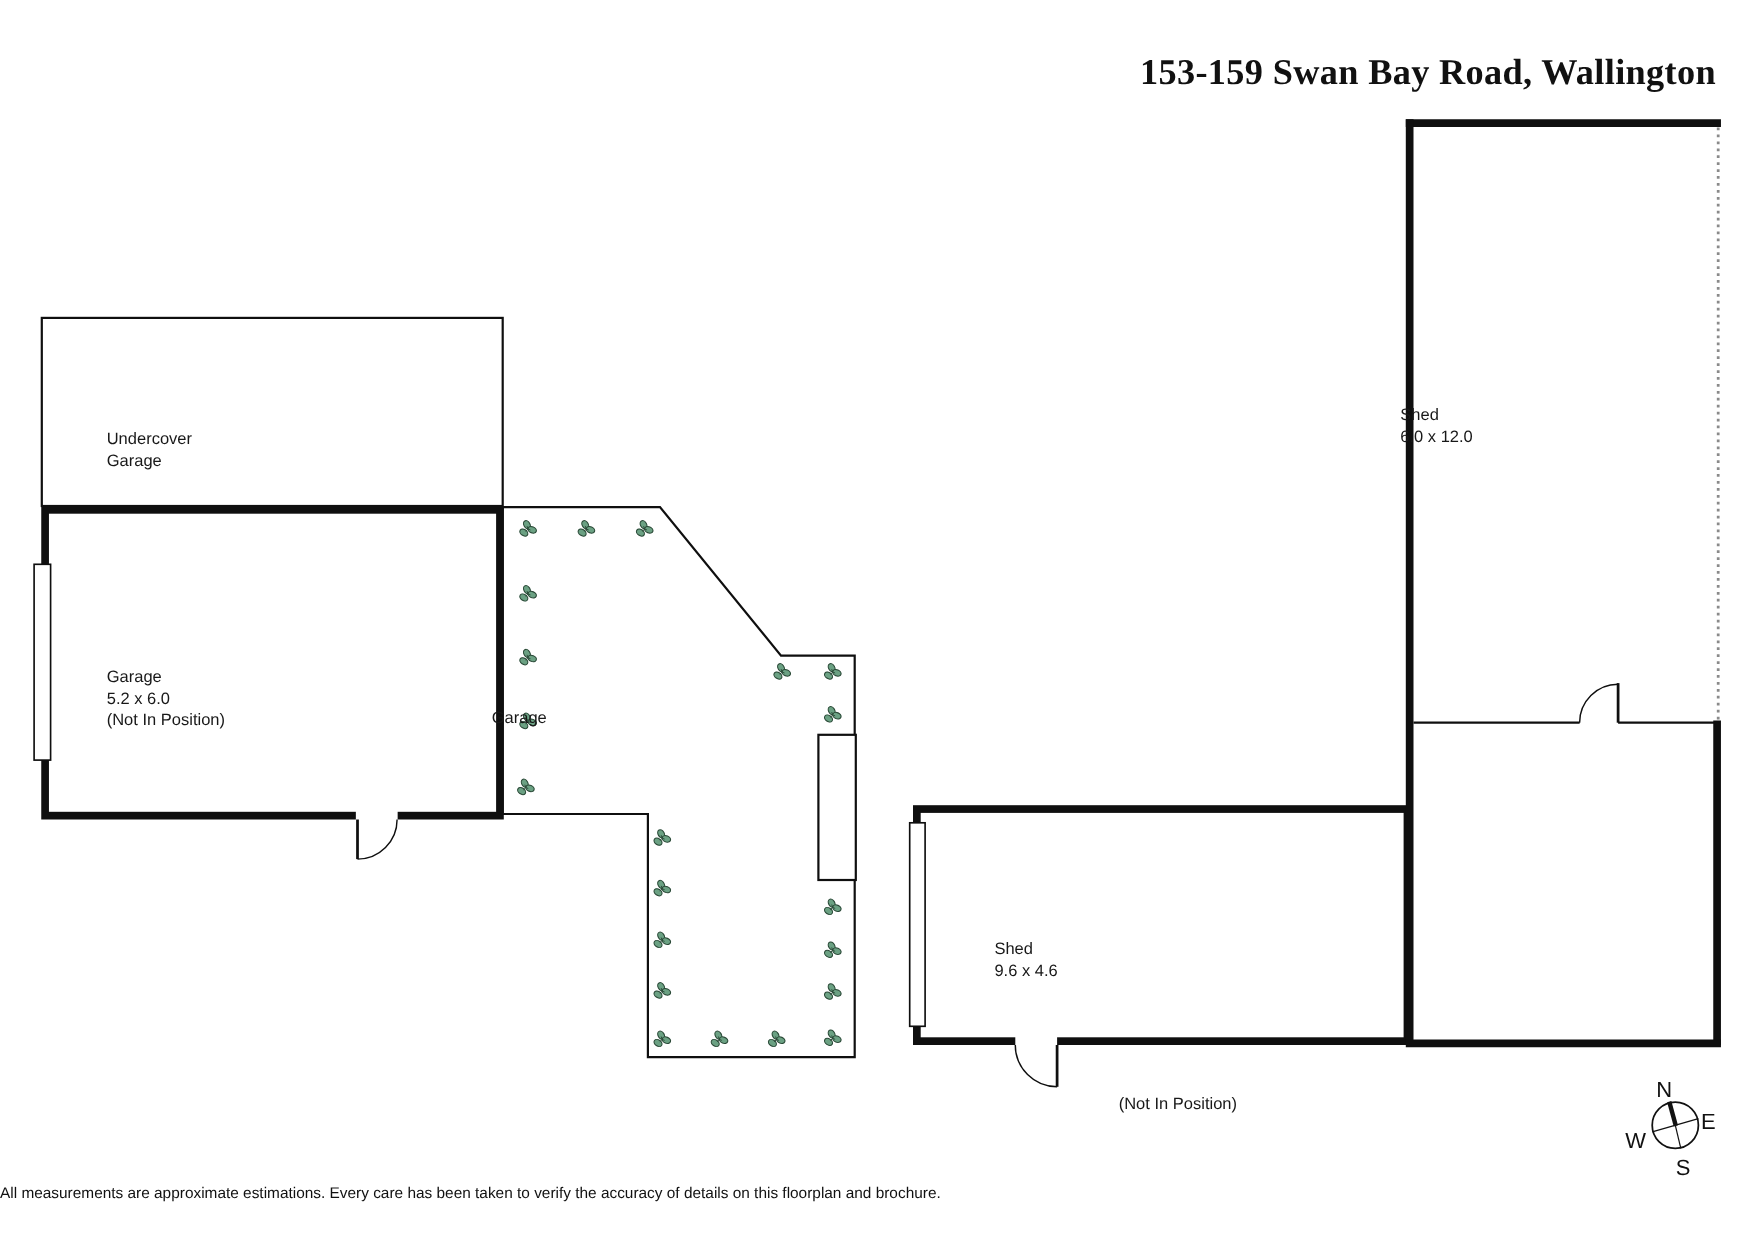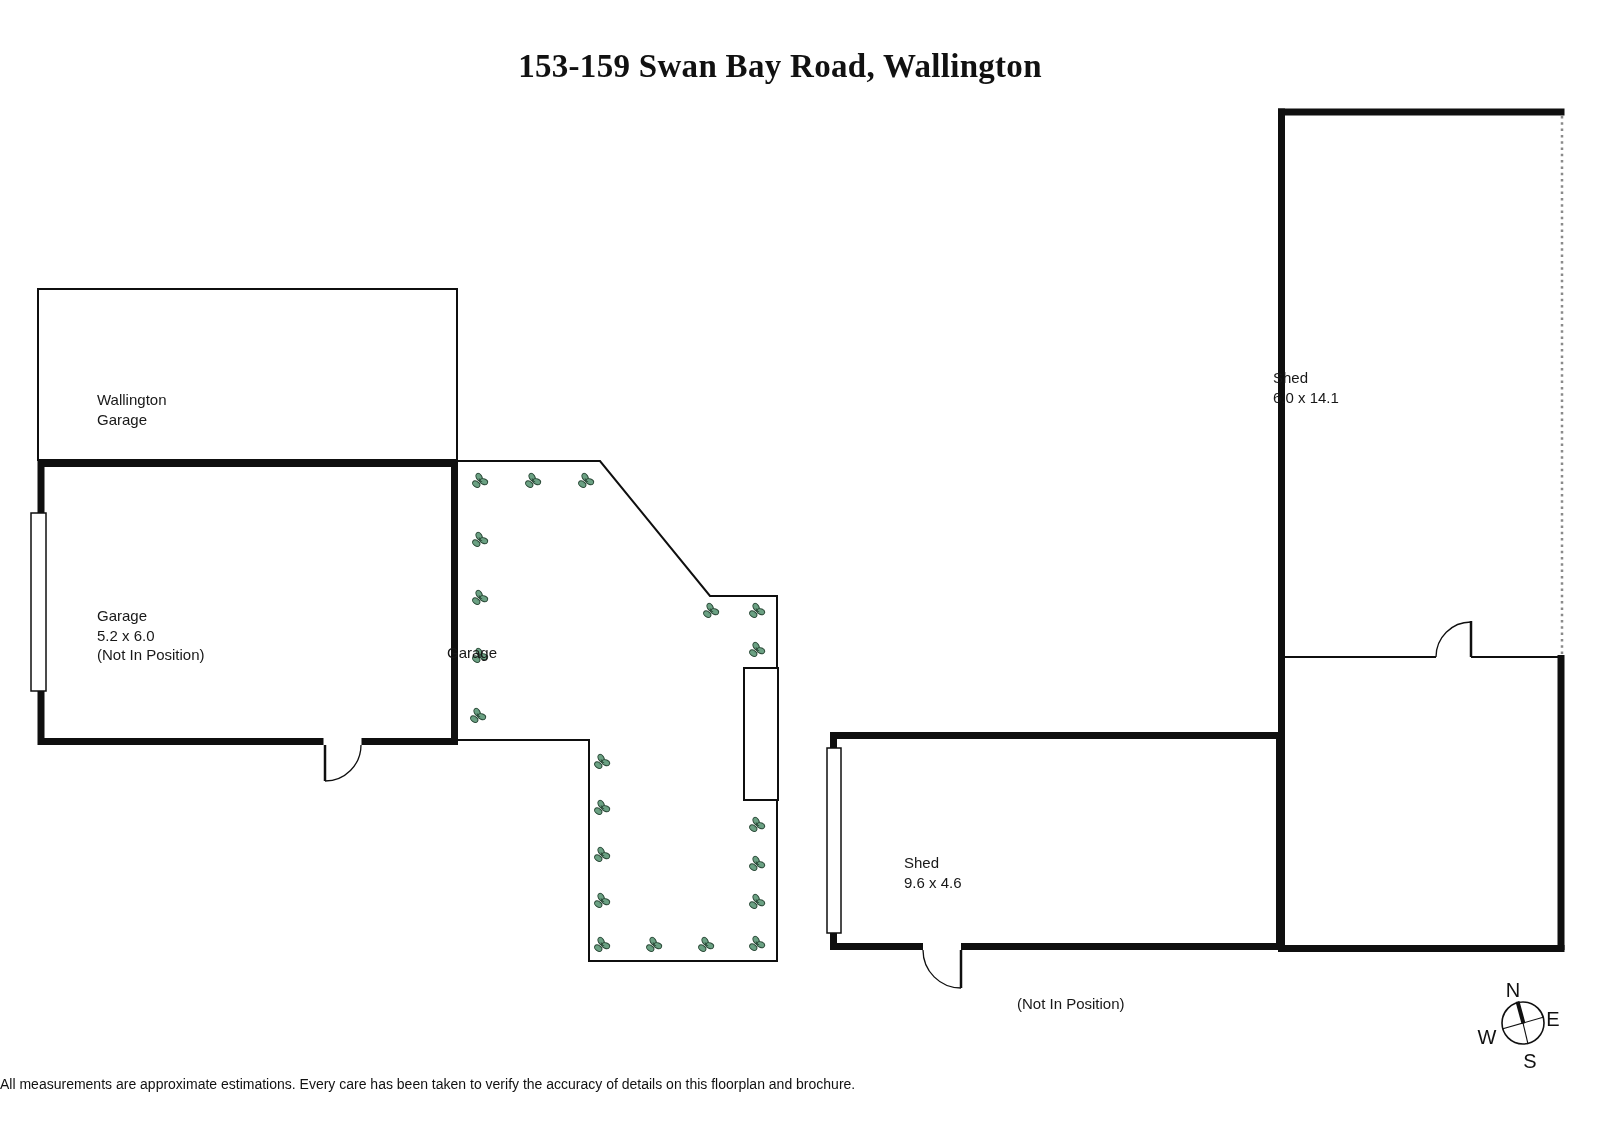--- a/index.html
+++ b/index.html
@@ -1,18 +1,18 @@
 <!DOCTYPE html>
 <html><head>
 <meta charset="utf-8">
 <style>
   html,body{margin:0;padding:0;background:#ffffff;}
   .page{position:relative;width:1600px;height:1131px;background:#ffffff;overflow:hidden;
         font-family:"Liberation Sans",sans-serif;color:#181818;}
-  .plan-title{position:absolute;top:48px;left:0;width:1560px;text-align:center;
+  .plan-title{position:absolute;top:48px;left:0;width:1560px;text-align:right;
         font-family:"Liberation Serif",serif;font-size:33px;font-weight:600;
         letter-spacing:.3px;color:#111;}
   svg.plan{position:absolute;top:0;left:0;}
   .room-label{position:absolute;width:300px;
         font-size:15px;line-height:19.5px;color:#181818;margin-top:36px;}
   .lbl-carport{top:354px;left:97px;}
   .lbl-garage{top:570px;left:97px;}
   .lbl-fernery{top:607px;left:447px;}
   .lbl-shed-large{top:332px;left:1273px;}
   .lbl-workshop{top:789px;left:1270px;}
@@ -108,37 +108,37 @@
       <line x1="1502" y1="1029" x2="1544" y2="1017" stroke="#111" stroke-width="1.1"></line>
       <line x1="1523.5" y1="1023.5" x2="1517.5" y2="1001.5" stroke="#111" stroke-width="4"></line>
       <text class="compass-letter" x="1513" y="997" text-anchor="middle">N</text>
       <text class="compass-letter" x="1553" y="1026" text-anchor="middle">E</text>
       <text class="compass-letter" x="1487" y="1044" text-anchor="middle">W</text>
       <text class="compass-letter" x="1530" y="1068" text-anchor="middle">S</text>
     </g>
   </svg>
 
   <div class="room-label lbl-carport">
-    <div>Wallington</div>
+    <div>Undercover</div>
     <div>Garage</div>
   </div>
 
   <div class="room-label lbl-garage">
     <div>Garage</div>
     <div>5.2 x 6.0</div>
     <div>(Not In Position)</div>
   </div>
 
   <div class="room-label lbl-fernery">
     <div>Garage</div>
   </div>
 
   <div class="room-label lbl-shed-large">
     <div>Shed</div>
-    <div>6.0 x 14.1</div>
+    <div>6.0 x 12.0</div>
   </div>
 
 
   <div class="room-label lbl-shed-small">
     <div>Shed</div>
     <div>9.6 x 4.6</div>
   </div>
 
   <div class="room-label lbl-nip2">
     <div>(Not In Position)</div>

